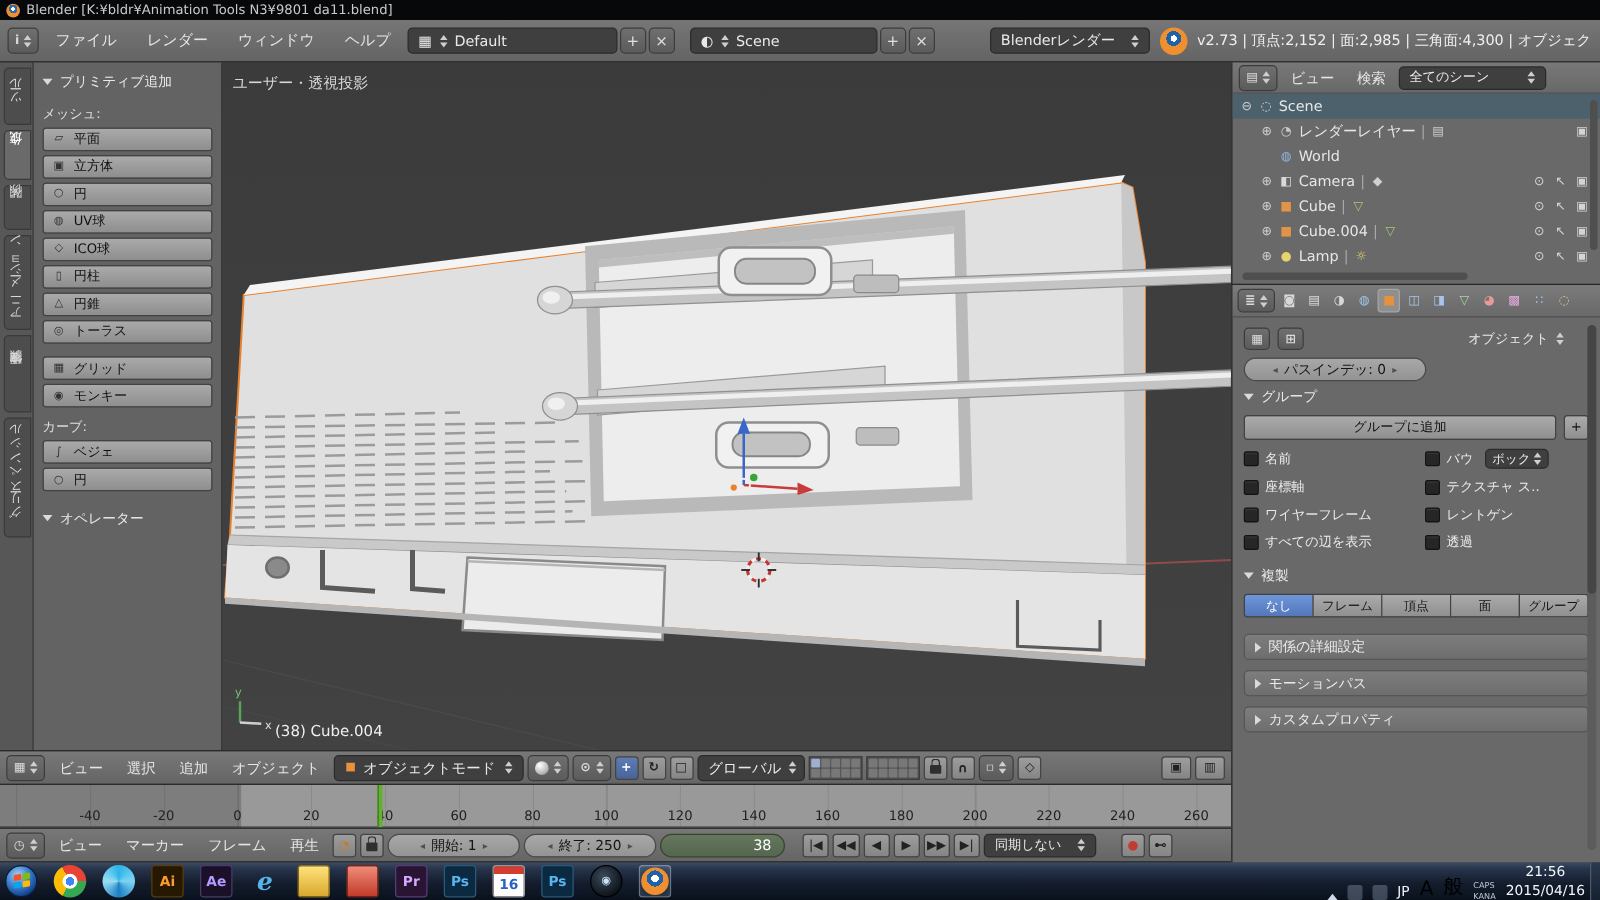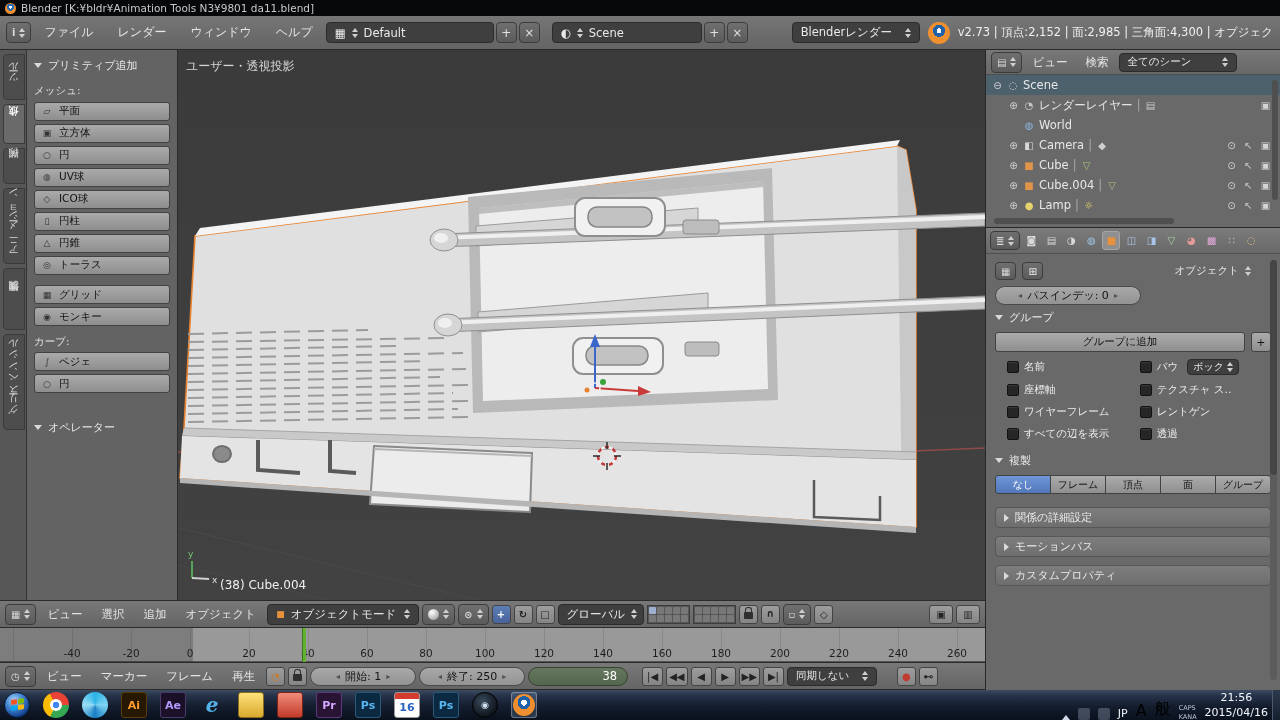--- a/index.html
+++ b/index.html
@@ -66,21 +66,21 @@
 .oscrollh{position:absolute;left:8px;bottom:3px;width:180px;height:6px;background:#4f4f4f;border-radius:3px}
 
 #props{position:absolute;left:985px;top:228px;width:295px;height:462px;background:#696969;border-left:1px solid #272727;box-sizing:border-box;overflow:hidden}
 .pheader{height:26px;background:linear-gradient(#7b7b7b,#696969);border-bottom:1px solid #4f4f4f;display:flex;align-items:center;gap:2px;padding:0 4px;box-sizing:border-box}
 .pchip{width:18px;height:19px;border-radius:3px;display:flex;align-items:center;justify-content:center;font-size:10px;box-sizing:border-box;flex:none}
 .pchip.act{background:#8f8f8f;border:1px solid #a5a5a5}
 .pbody{padding:5px 9px;display:flex;flex-direction:column}
 .prow{display:flex;align-items:center;gap:6px;margin:3px 0}
 .cbl{display:flex;align-items:center;gap:5px;color:#ebebeb;font-size:10.5px}
 .cb{width:12px;height:12px;background:#262626;border:1px solid #121212;border-radius:2px;box-shadow:inset 0 1px 1px rgba(255,255,255,.1);flex:none;box-sizing:border-box}
-.cbgrid{display:grid;grid-template-columns:1.08fr 1fr;gap:8px 4px;margin:4px 12px}
+.cbgrid{display:grid;grid-template-columns:1.08fr 1fr;gap:8px 4px;margin:4px 0}
 .btnlight{height:20px;background:linear-gradient(#ababab,#8f8f8f);border:1px solid #424242;border-radius:3px;color:#101010;font-size:10.5px;display:flex;align-items:center;justify-content:center;box-sizing:border-box}
 .seg{height:19px;background:linear-gradient(#ababab,#8f8f8f);border:1px solid #424242;border-left:none;color:#141414;font-size:10px;display:flex;align-items:center;justify-content:center;flex:1;box-sizing:border-box}
 .seg.first{border-left:1px solid #424242;border-radius:3px 0 0 3px}
 .seg.last{border-radius:0 3px 3px 0}
 .seg.on{background:linear-gradient(#6f96d8,#5278bb);color:#fff}
 .cpanel{height:21px;margin:4px 0;background:linear-gradient(#7d7d7d,#6e6e6e);border:1px solid #565656;border-radius:4px;display:flex;align-items:center;padding:0 8px;color:#ececec;font-size:11px;box-sizing:border-box}
 .swatch{width:126px;height:19px;background:#fff;border:1px solid #3a3a3a;border-radius:3px;box-sizing:border-box}
 .plabel{color:#e9e9e9;font-size:10.5px}
 .pscroll{position:absolute;right:3px;top:32px;width:7px;height:420px;background:#5c5c5c;border-radius:4px}
 .pscroll b{position:absolute;left:0;top:0;width:7px;height:215px;background:#454545;border-radius:4px}
@@ -223,21 +223,21 @@
     </div>
   <div class="slabel">カーブ:</div>
   <div class="tbtn">
       <span class="ti">∫</span>
       <span>ベジェ</span>
     </div>
   <div class="tbtn">
       <span class="ti">○</span>
       <span>円</span>
     </div>
-  <div class="phdr" style="margin-top:25px">
+  <div class="phdr" style="margin-top:12px">
       <i class="tri-d"></i>
       <span>オペレーター</span>
     </div>
 </div>
 
 <div id="viewport">
   <svg width="807" height="550" viewBox="0 0 807 550">
 
     <line x1="0" y1="478" x2="300" y2="550" stroke="#4a4a4a"></line>
     <line x1="0" y1="515" x2="150" y2="550" stroke="#484848"></line>

